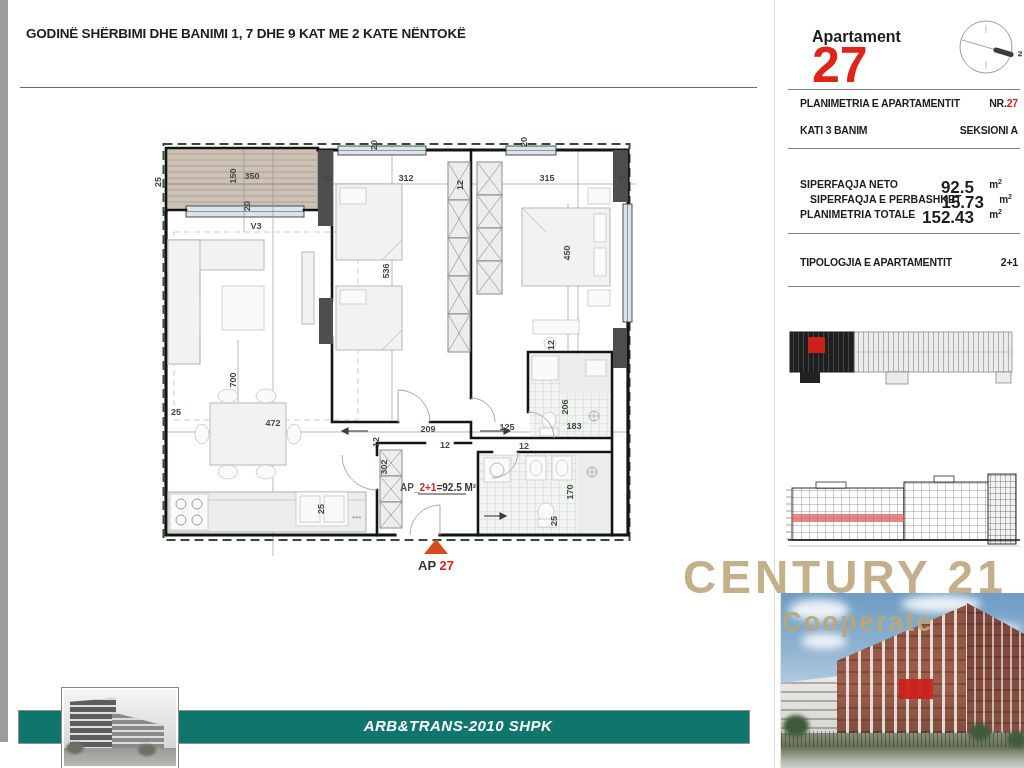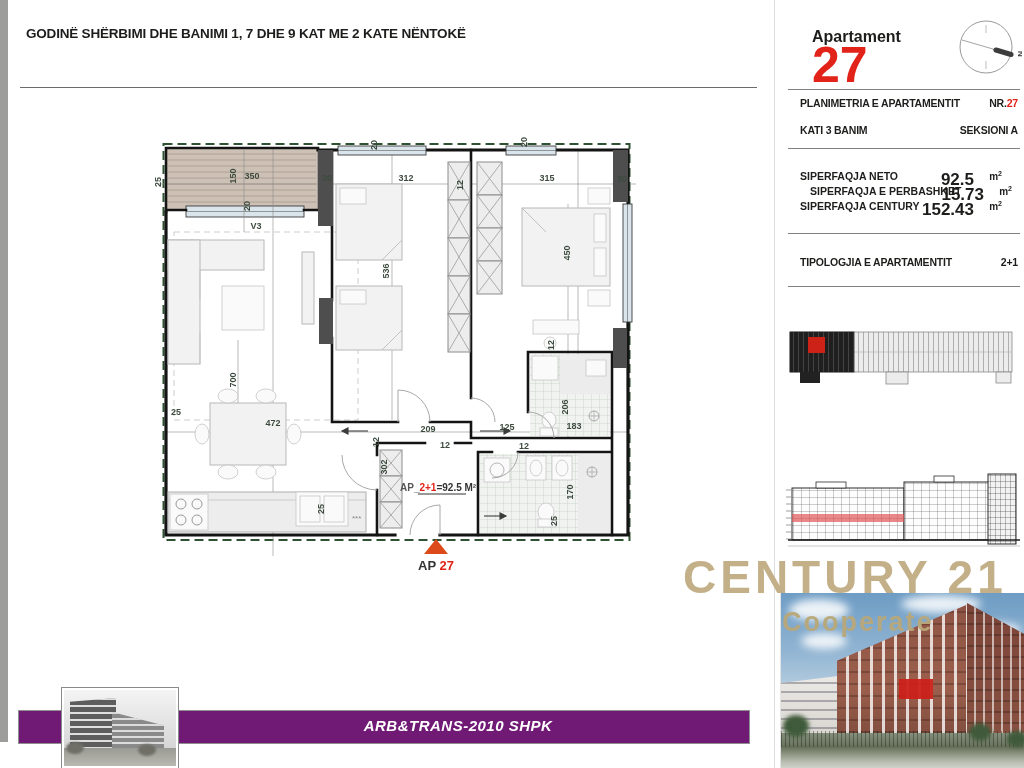--- a/index.html
+++ b/index.html
@@ -9,29 +9,29 @@
   #left-bar{left:0;top:0;width:8px;height:742px;background:#9d9d9c;}
   #v-divider{left:774px;top:0;width:1px;height:768px;background:#dcdcdc;}
   #sheet-title{left:20px;top:26px;width:745px;font-size:13.5px;font-weight:bold;letter-spacing:-.2px;margin-left:6px;}
   #title-rule{left:20px;top:87px;width:737px;height:1px;background:#6b6b6b;}
   .panel-rule{left:788px;width:232px;height:1px;background:#808080;}
   #apt-word{left:812px;top:28px;font-size:16px;font-weight:bold;}
   #apt-num{left:812px;top:40px;font-size:50px;font-weight:bold;color:#e2231a;line-height:1;}
   .prow{left:800px;width:218px;font-size:10.5px;font-weight:bold;letter-spacing:-.2px;}
   .prow .rt{position:absolute;right:0;top:0;}
   .red{color:#e2231a;}
-  .arow{left:800px;width:218px;font-size:10.5px;font-weight:bold;}
+  .arow{left:800px;width:218px;font-size:10.5px;font-weight:bold;margin-top:8px;}
   .arow .val{position:absolute;right:44px;top:0;font-size:17px;}
   .arow .unit{position:absolute;right:16px;top:0;font-size:10px;}
   sup{font-size:7px;}
   #century{left:683px;top:550px;width:345px;font-size:46px;font-weight:bold;color:#c3b089;
            letter-spacing:4px;z-index:6;white-space:nowrap;}
   #cooperate{left:782px;top:607px;font-size:27px;font-weight:bold;color:#b9a878;
              letter-spacing:2px;z-index:6;opacity:.95;}
-  #footer-bar{left:18px;top:710px;width:730px;height:32px;background:#701a75;
+  #footer-bar{left:18px;top:710px;width:730px;height:32px;background:#0f766e;
               border:1px solid #8f8f8f;z-index:1;}
   #footer-bar span{display:block;line-height:30px;text-align:center;padding-left:148px;
               color:#fff;font-style:italic;font-weight:bold;font-size:15px;letter-spacing:.5px;}
   
   #thumb{left:62px;top:688px;width:112px;height:76px;background:linear-gradient(180deg,#f4f4f4,#dfdfdf 55%,#cccccc);
          border:2px solid #fff;box-shadow:0 0 0 1px #8a8a8a;z-index:4;overflow:hidden;}
   #thumb .b1{position:absolute;left:6px;top:8px;width:46px;height:62px;background:
      repeating-linear-gradient(180deg,rgba(255,255,255,.8) 0 2px,transparent 2px 7px),#5d5d5d;
      clip-path:polygon(0 6%,100% 0,100% 100%,0 100%);}
   #thumb .b2{position:absolute;left:48px;top:22px;width:52px;height:48px;background:
@@ -110,21 +110,21 @@
   <span>SIPERFAQJA NETO</span>
   <span class="val">92.5</span>
   <span class="unit"><span>m</span><sup>2</sup></span>
 </div>
 <div class="abs arow" style="top:185px;padding-left:10px;">
   <span>SIPERFAQJA E PERBASHKET</span>
   <span class="val">15.73</span>
   <span class="unit"><span>m</span><sup>2</sup></span>
 </div>
 <div class="abs arow" style="top:200px;">
-  <span>SIPERFAQJA CENTURY</span>
+  <span>PLANIMETRIA TOTALE</span>
   <span class="val">152.43</span>
   <span class="unit"><span>m</span><sup>2</sup></span>
 </div>
 <div class="abs panel-rule" style="top:233px;"></div>
 <div class="abs prow" style="top:256px;">
   <span>TIPOLOGJIA E APARTAMENTIT</span>
   <span class="rt">2+1</span>
 </div>
 <div class="abs panel-rule" style="top:286px;"></div>
 

